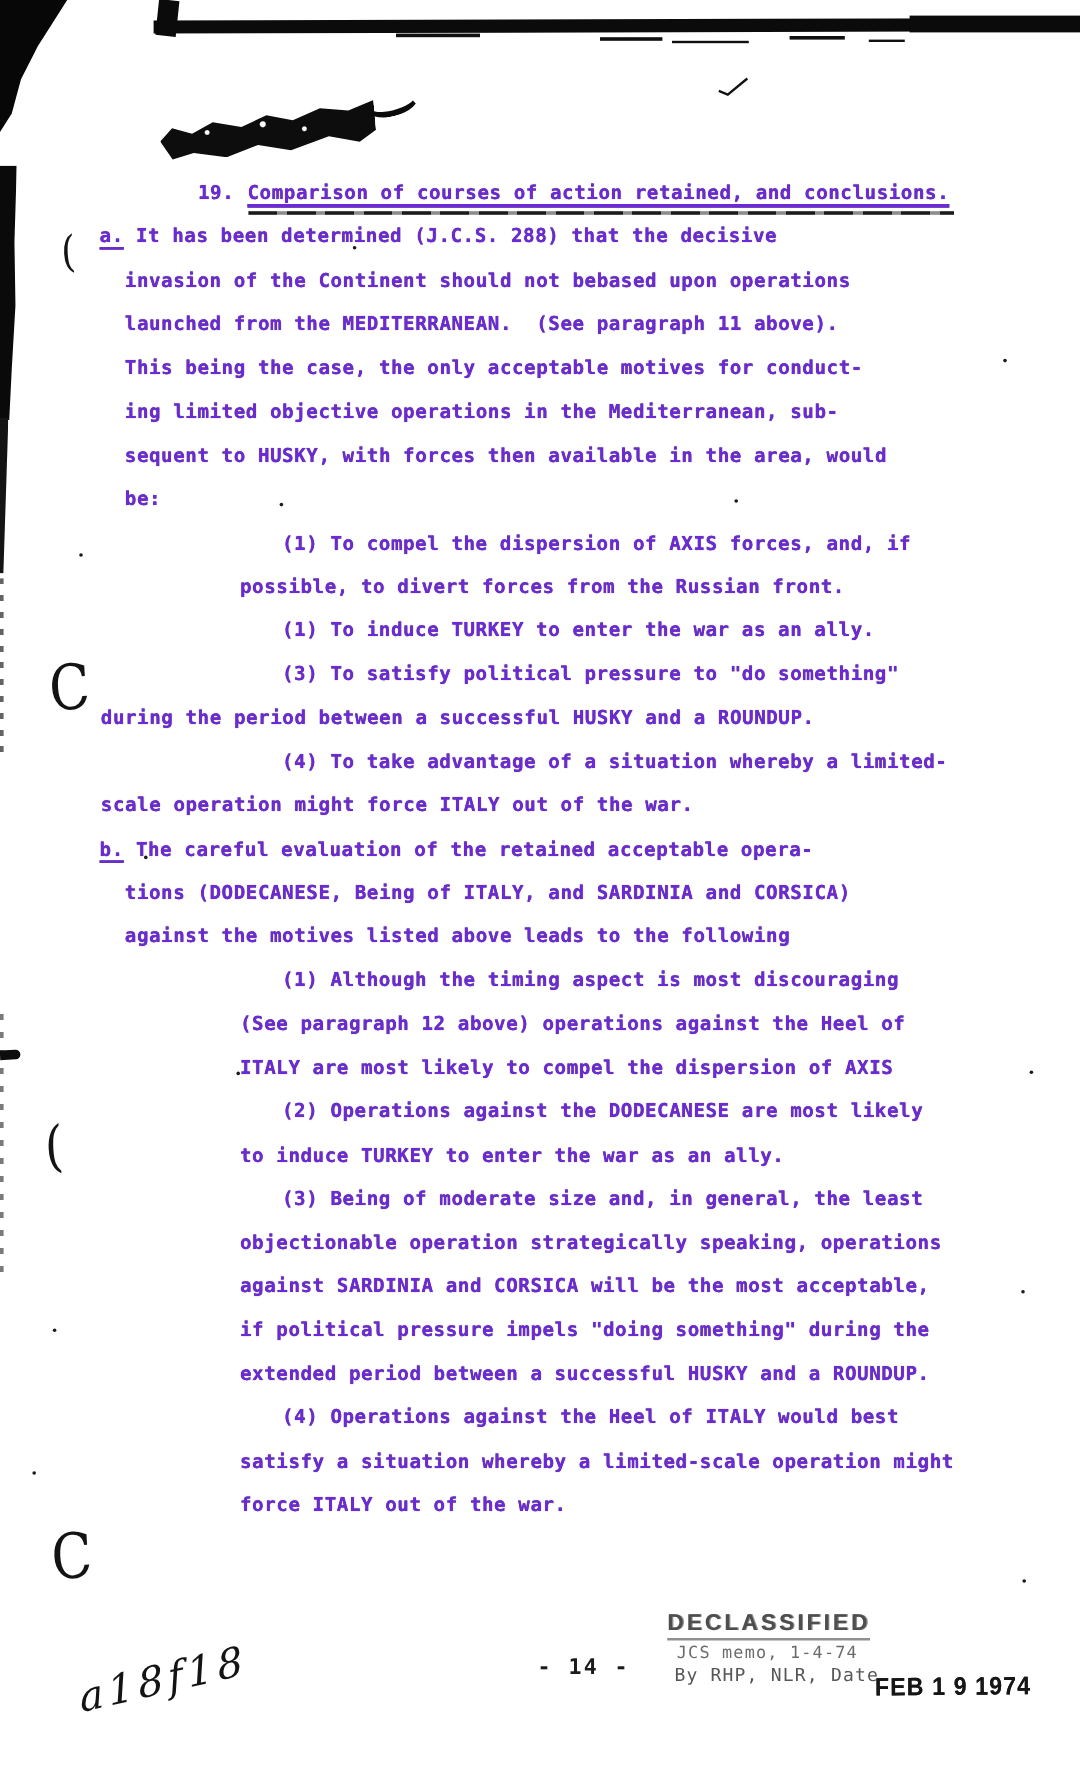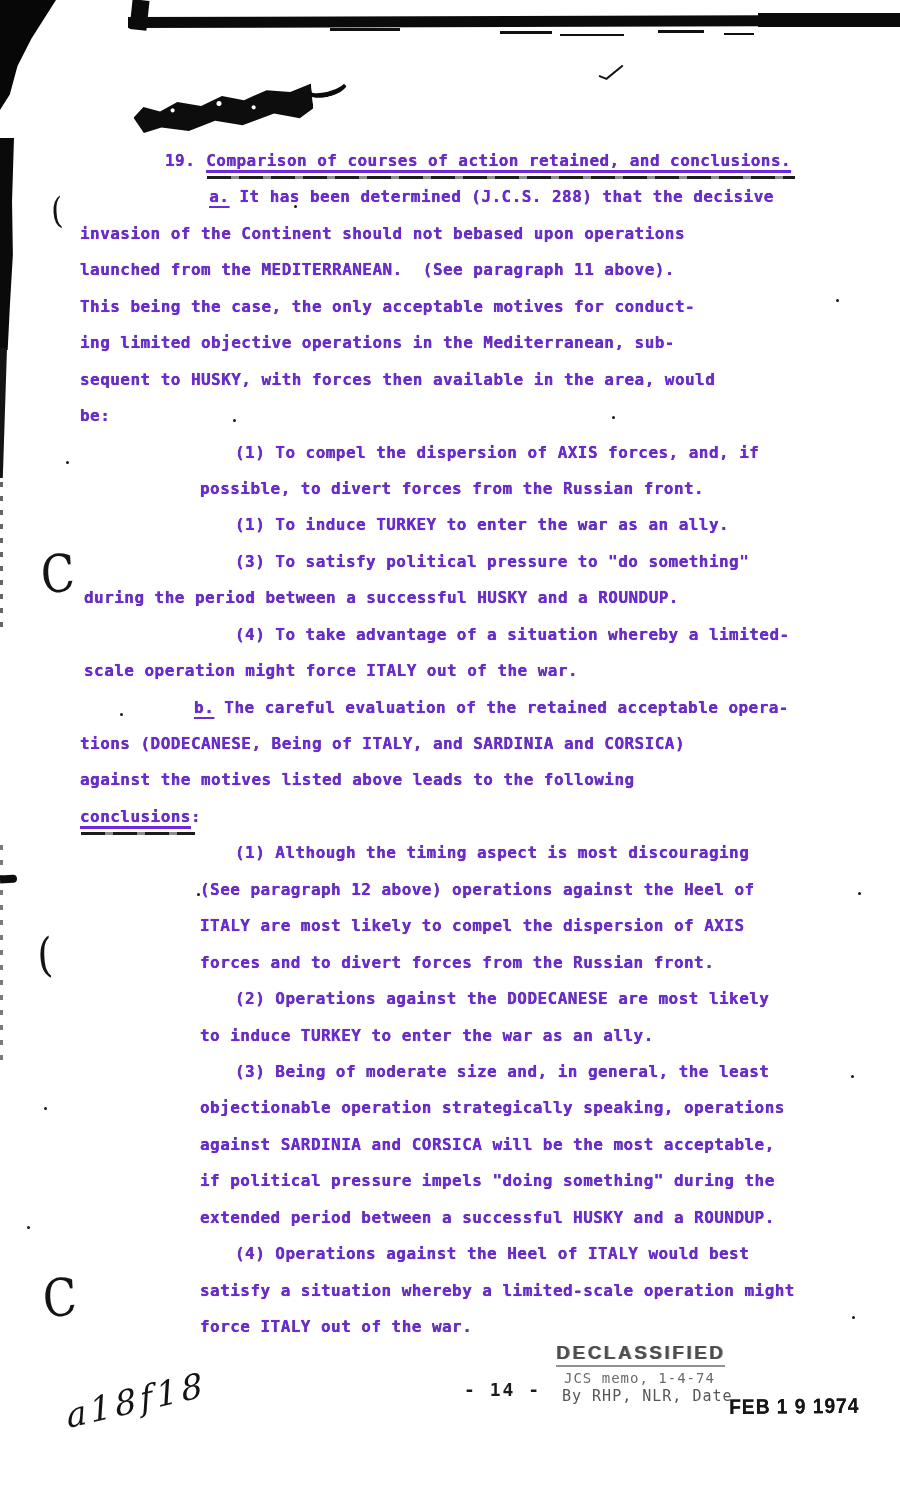--- a/index.html
+++ b/index.html
@@ -4,34 +4,34 @@
 <style>
   html,body{margin:0;padding:0;background:#e8e8e8;}
   .page{position:relative;width:900px;height:1485px;background:#ffffff;overflow:hidden;
         font-family:"DejaVu Sans Mono",monospace;color:#1b1b1b;}
 
   
   .doc-lines{position:absolute;left:0;top:143px;width:900px;}
   .line{white-space:pre;font-size:16px;font-weight:bold;line-height:36.45px;height:36.45px;
         letter-spacing:0.45px;color:#6d28d9;text-shadow:0 0 0.7px rgba(10,10,10,0.85);}
   .line.title{padding-left:165px;}
-  .line.body {padding-left:80px;}
-  .line.item {padding-left:83px;text-align:center;}
+  .line.body {padding-left:104px;}
+  .line.item {padding-left:83px;}
   .line.list {padding-left:235px;}
   .line.cont {padding-left:200px;}
   .line.cont2{padding-left:84px;}
 
   .hnum{display:inline-block;margin-right:11px;}
   .u-single{text-decoration:underline;text-decoration-thickness:2px;text-underline-offset:4px;}
   .u-double{position:relative;text-decoration:underline;text-decoration-thickness:2.5px;text-underline-offset:4px;}
   .u-double::after{content:"";position:absolute;left:1px;right:-4px;bottom:-9px;height:3px;
         background:repeating-linear-gradient(90deg,#1b1b1b 0 24px,rgba(27,27,27,0.5) 24px 32px);}
 
   
-  .page-number{position:absolute;left:464px;top:1379px;font-size:18px;font-weight:bold;
+  .page-number{position:absolute;left:448px;top:1379px;font-size:18px;font-weight:bold;
         letter-spacing:2px;white-space:pre;}
   .stamp-block{position:absolute;left:556px;top:1342px;filter:blur(0.4px);}
   .stamp-l1{font-family:"Liberation Sans",sans-serif;font-weight:bold;font-size:19px;
         letter-spacing:2.5px;color:#4e4e4e;border-bottom:2px solid rgba(70,70,70,0.6);
         display:inline-block;padding-bottom:1px;text-shadow:1px 0 0 #909090;}
   .stamp-l2{font-size:14px;color:#6b6b6b;letter-spacing:1px;margin-top:3px;margin-left:8px;
         white-space:pre;}
   .stamp-l3{font-size:15px;color:#565656;letter-spacing:1px;margin-top:1px;margin-left:6px;
         white-space:pre;text-align:center;}
   .date-stamp{position:absolute;left:729px;top:1395px;font-family:"Liberation Sans",sans-serif;
@@ -138,25 +138,23 @@
       <div class="line list">(1) To compel the dispersion of AXIS forces, and, if</div>
       <div class="line cont">possible, to divert forces from the Russian front.</div>
       <div class="line list">(1) To induce TURKEY to enter the war as an ally.</div>
       <div class="line list">(3) To satisfy political pressure to "do something"</div>
       <div class="line cont2">during the period between a successful HUSKY and a ROUNDUP.</div>
       <div class="line list">(4) To take advantage of a situation whereby a limited-</div>
       <div class="line cont2">scale operation might force ITALY out of the war.</div>
       <div class="line item"><span class="u-single">b.</span> The careful evaluation of the retained acceptable opera-</div>
       <div class="line body">tions (DODECANESE, Being of ITALY, and SARDINIA and CORSICA)</div>
       <div class="line body">against the motives listed above leads to the following</div>
-      <div class="line body"><span class="u-double">conclusions</span>:</div>
       <div class="line list">(1) Although the timing aspect is most discouraging</div>
       <div class="line cont">(See paragraph 12 above) operations against the Heel of</div>
       <div class="line cont">ITALY are most likely to compel the dispersion of AXIS</div>
-      <div class="line cont">forces and to divert forces from the Russian front.</div>
       <div class="line list">(2) Operations against the DODECANESE are most likely</div>
       <div class="line cont">to induce TURKEY to enter the war as an ally.</div>
       <div class="line list">(3) Being of moderate size and, in general, the least</div>
       <div class="line cont">objectionable operation strategically speaking, operations</div>
       <div class="line cont">against SARDINIA and CORSICA will be the most acceptable,</div>
       <div class="line cont">if political pressure impels "doing something" during the</div>
       <div class="line cont">extended period between a successful HUSKY and a ROUNDUP.</div>
       <div class="line list">(4) Operations against the Heel of ITALY would best</div>
       <div class="line cont">satisfy a situation whereby a limited-scale operation might</div>
       <div class="line cont">force ITALY out of the war.</div>

